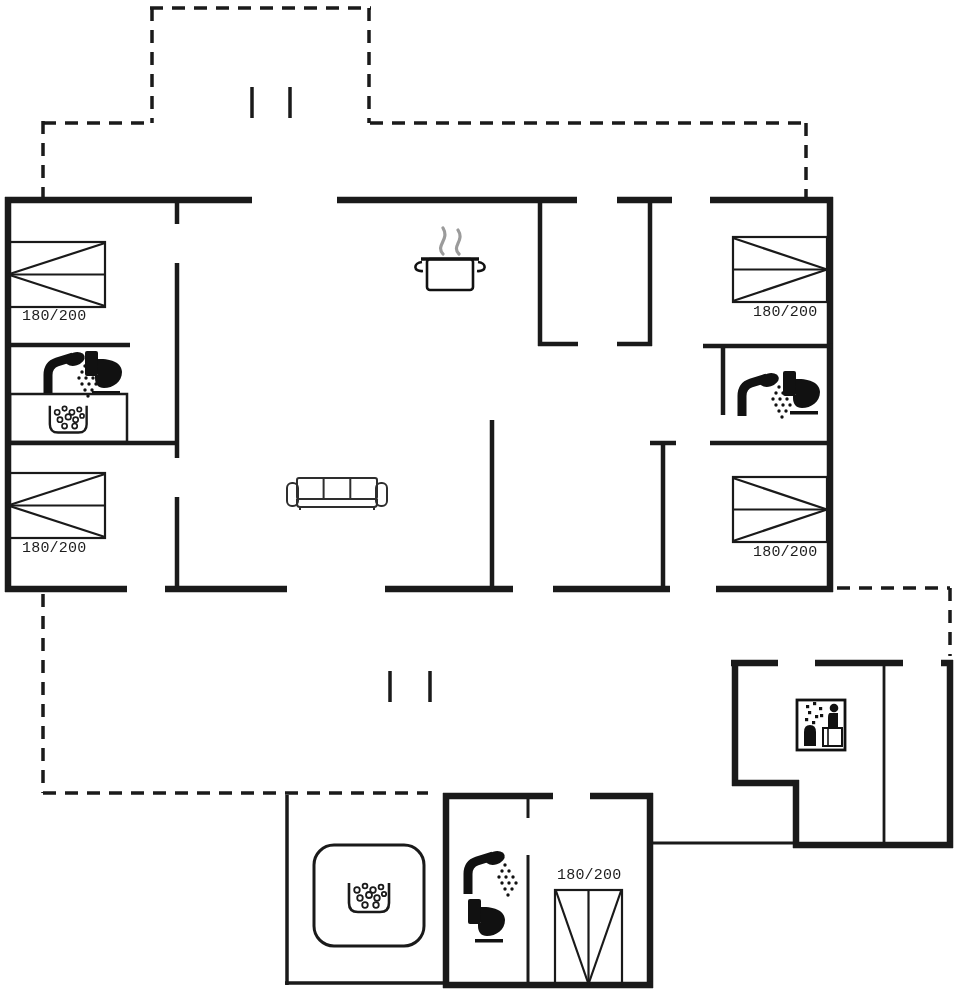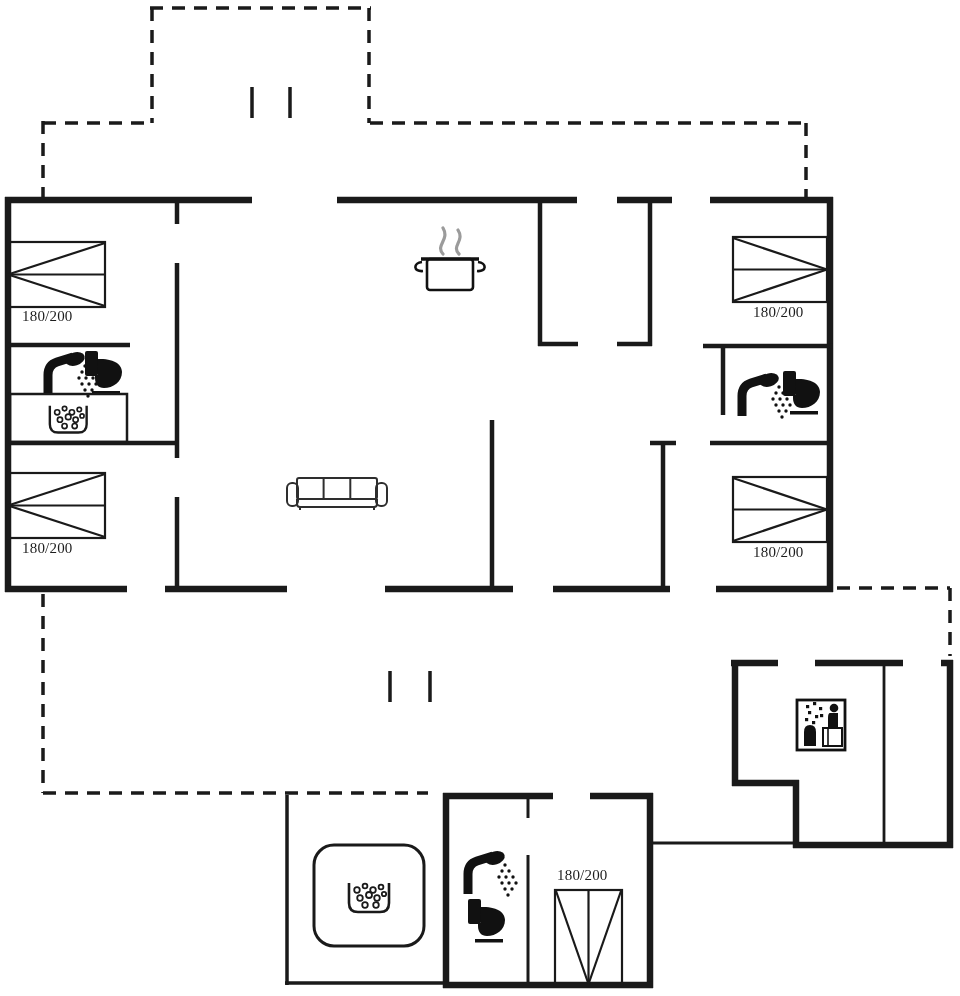--- a/index.html
+++ b/index.html
@@ -1,20 +1,20 @@
 <!DOCTYPE html>
 <html><head>
 <meta charset="utf-8">
 <style>
   html,body{margin:0;padding:0;background:#ffffff;}
   .plan{
     position:relative;
     width:960px;height:996px;
     background:#ffffff;
-    font-family:Liberation Serif, serif;
+    font-family:Liberation Mono, monospace;
     overflow:hidden;
   }
   .plan svg{position:absolute;left:0;top:0;}
   .bedlabel{
     position:absolute;
     font-size:15px;
     letter-spacing:0.2px;
     color:#1d1d1d;
     white-space:nowrap;
   }

